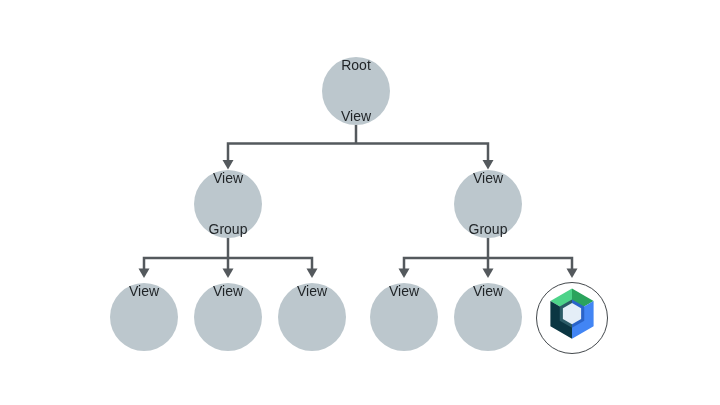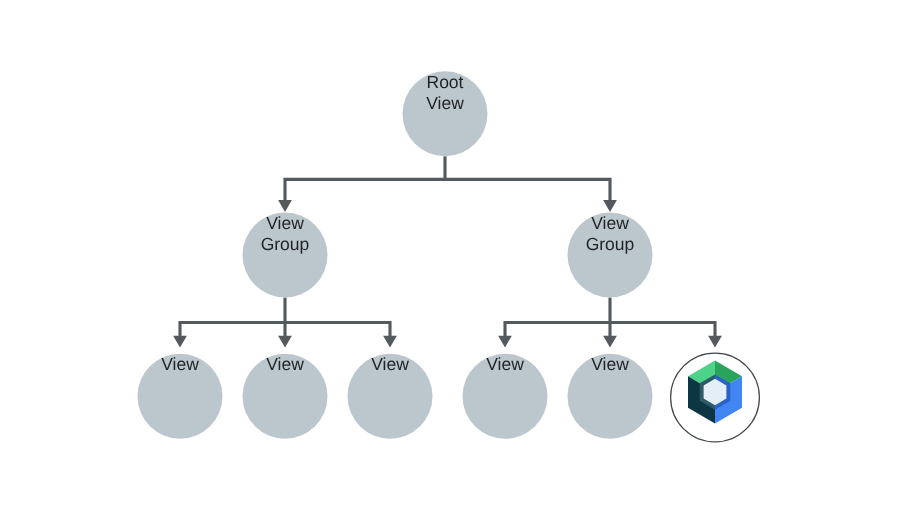--- a/index.html
+++ b/index.html
@@ -17,21 +17,21 @@
   }
   .node {
     position: absolute;
     width: 68px;
     height: 68px;
     border-radius: 50%;
     background: #bcc7cd;
     display: flex;
     flex-direction: column;
     align-items: center;
-    justify-content: flex-start;
+    justify-content: space-between;
     text-align: center;
     color: #1f2326;
     font-size: 14px;
     line-height: 17px;
   }
   .node .line { white-space: nowrap; }
   .node.compose {
     width: 70px;
     height: 70px;
     background: #ffffff;

